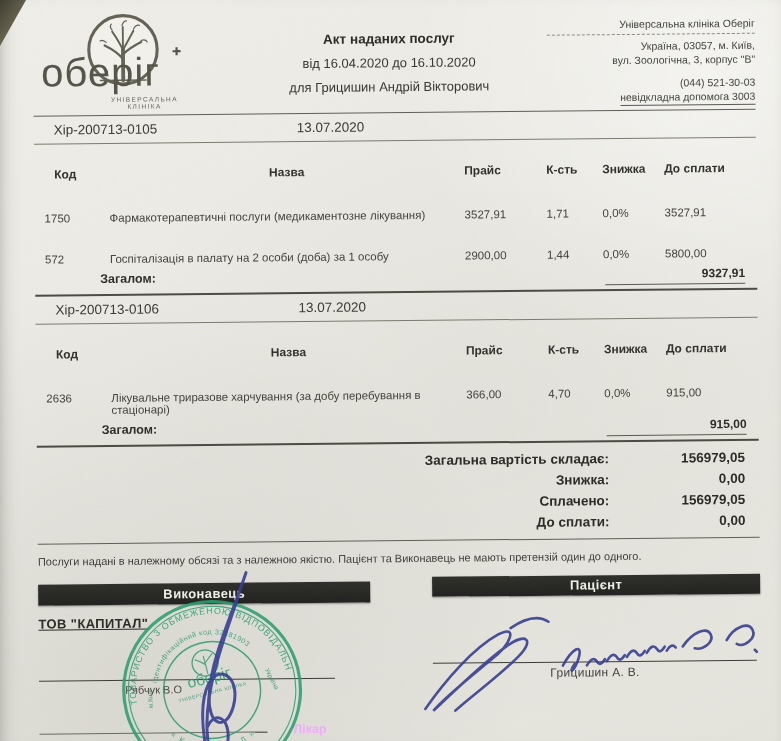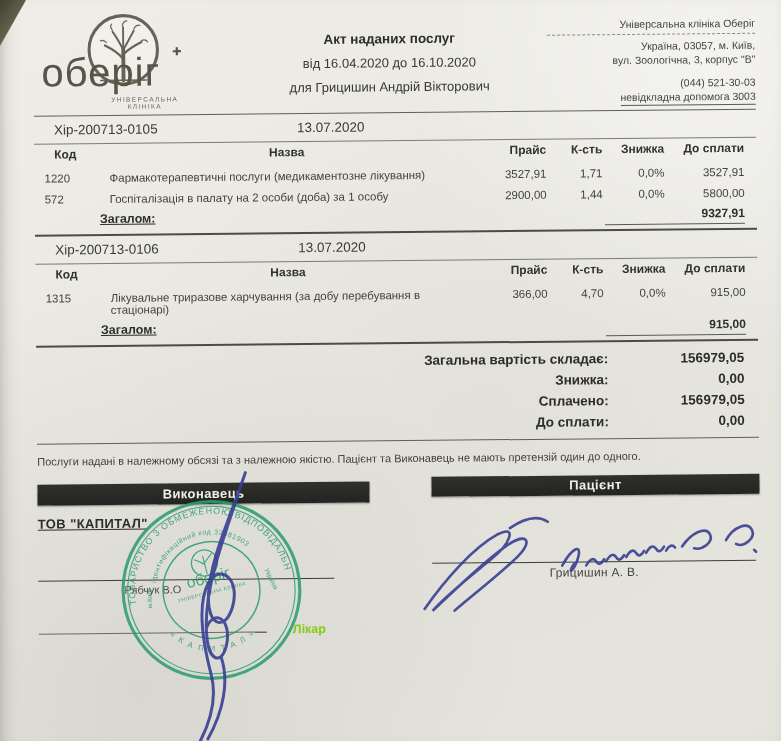--- a/index.html
+++ b/index.html
@@ -48,29 +48,29 @@
   .clinicinfo .dash{width:208px;margin:2px 0 4px auto;border-bottom:1.5px dashed #8b8b82;height:1px;}
   .clinicinfo .phone{margin-top:9px;}
   .clinicinfo .emerg{display:inline-block;border-bottom:1px solid #5a5a52;padding-bottom:1px;}
   .rule{border-bottom:1.4px solid #5f5f57;margin-top:4px;}
   .rule.heavy{border-bottom-width:2px;border-color:#4c4c44;}
   .rule.thin{border-bottom-width:1px;border-color:#7b7b71;}
   
   .sechead{display:flex;font-size:13.5px;color:#3c3c36;padding:6px 0 2px 20px;}
   .sechead .docno{width:243px;}
   .tgrid{display:grid;grid-template-columns:75px 355px 82px 56px 62px 80px;padding-right:12px;align-items:baseline;}
-  .tgrid .c-code{padding-left:20px;}
+  .tgrid .c-code{padding-left:20px;margin-top:20px;}
   .tgrid .c-name{}
-  .tgrid .c-num{text-align:right;}
+  .tgrid .c-num{}
   .thead{font-weight:bold;font-size:12px;color:#33332e;padding-top:3px;padding-bottom:2px;}
   .thead .c-name{text-align:center;}
   .trow{font-size:11.5px;color:#44443e;margin-top:9px;}
   .trow .c-code{padding-left:10px;}
   .totrow{display:flex;align-items:baseline;margin-top:7px;padding-right:12px;}
-  .totrow .lbl{font-weight:bold;font-size:12.5px;color:#2f2f2a;margin-left:65px;text-decoration:underline;}
+  .totrow .lbl{font-weight:bold;font-size:12.5px;color:#2f2f2a;margin-left:65px;}
   .totrow .val{margin-left:auto;font-weight:bold;font-size:12px;color:#2f2f2a;
     min-width:140px;text-align:right;border-bottom:1.4px solid #5a5a52;padding-bottom:3px;}
   
   .sumrow{display:flex;align-items:baseline;line-height:21px;padding-right:14px;}
   .sumrow .lbl{width:572px;text-align:right;font-weight:bold;font-size:13.5px;color:#2d2d28;}
   .sumrow .val{flex:1;text-align:right;font-weight:bold;font-size:13.5px;color:#2d2d28;}
   .disclaimer{margin-top:11px;font-size:11px;color:#3f3f3a;}
   
   .sign-area{position:relative;margin-top:17px;height:288px;display:flex;}
   .col-exec{width:332px;flex:none;position:relative;}
@@ -78,21 +78,21 @@
   .bar{background:linear-gradient(180deg,#30302c,#232321);color:#efefe9;font-weight:bold;font-size:13px;
     text-align:center;height:21px;line-height:21px;letter-spacing:.4px;
     box-shadow:0 1px 2px rgba(0,0,0,.35);}
   .bar.pat{height:20px;line-height:20px;margin-top:-4px;}
   .company{margin-top:11px;font-weight:bold;font-size:13px;letter-spacing:.4px;color:#2e2e29;
     text-decoration:underline;width:fit-content;}
   .sigline1{margin-top:49px;width:296px;border-bottom:1.4px solid #3d3d38;}
   .signer{font-size:11px;color:#4c4c46;margin:3px 0 0 86px;}
   .docline{display:flex;align-items:flex-end;margin-top:24px;}
   .docline .ln{width:228px;border-bottom:1px solid #6a6a61;height:1px;}
-  .docline .role{font-weight:bold;font-size:12.5px;color:#84cc16;margin-left:26px;position:relative;top:4px;}
+  .docline .role{font-weight:bold;font-size:12.5px;color:#f0abfc;margin-left:26px;position:relative;top:4px;}
   .pat-sigblock{position:relative;margin-top:66px;}
   .pat-line{width:324px;border-bottom:1.4px solid #3d3d38;}
   .pat-name{width:324px;text-align:center;font-size:12px;color:#45453f;margin-top:3px;letter-spacing:.3px;}
   .stamp{position:absolute;left:80px;top:14px;width:186px;height:186px;transform:rotate(-14deg);opacity:.88;
     pointer-events:none;}
   .sig-exec{position:absolute;left:112px;top:-16px;width:150px;height:290px;pointer-events:none;}
   .sig-pat{position:absolute;left:-18px;top:-62px;width:370px;height:120px;pointer-events:none;}
 </style>
 </head>
 <body>
@@ -151,21 +151,21 @@
     <div class="rule thin"></div>
     <div class="tgrid thead">
       <div class="c-code">Код</div>
       <div class="c-name">Назва</div>
       <div class="c-num">Прайс</div>
       <div class="c-num">К-сть</div>
       <div class="c-num">Знижка</div>
       <div class="c-num">До сплати</div>
     </div>
     <div class="tgrid trow">
-      <div class="c-code">1220</div>
+      <div class="c-code">1750</div>
       <div class="c-name">Фармакотерапевтичні послуги (медикаментозне лікування)</div>
       <div class="c-num">3527,91</div>
       <div class="c-num">1,71</div>
       <div class="c-num">0,0%</div>
       <div class="c-num">3527,91</div>
     </div>
     <div class="tgrid trow">
       <div class="c-code">572</div>
       <div class="c-name">Госпіталізація в палату на 2 особи (доба) за 1 особу</div>
       <div class="c-num">2900,00</div>
@@ -186,21 +186,21 @@
     <div class="rule thin"></div>
     <div class="tgrid thead">
       <div class="c-code">Код</div>
       <div class="c-name">Назва</div>
       <div class="c-num">Прайс</div>
       <div class="c-num">К-сть</div>
       <div class="c-num">Знижка</div>
       <div class="c-num">До сплати</div>
     </div>
     <div class="tgrid trow">
-      <div class="c-code">1315</div>
+      <div class="c-code">2636</div>
       <div class="c-name">Лікувальне триразове харчування (за добу перебування в стаціонарі)</div>
       <div class="c-num">366,00</div>
       <div class="c-num">4,70</div>
       <div class="c-num">0,0%</div>
       <div class="c-num">915,00</div>
     </div>
     <div class="totrow">
       <div class="lbl">Загалом:</div>
       <div class="val">915,00</div>
     </div>

